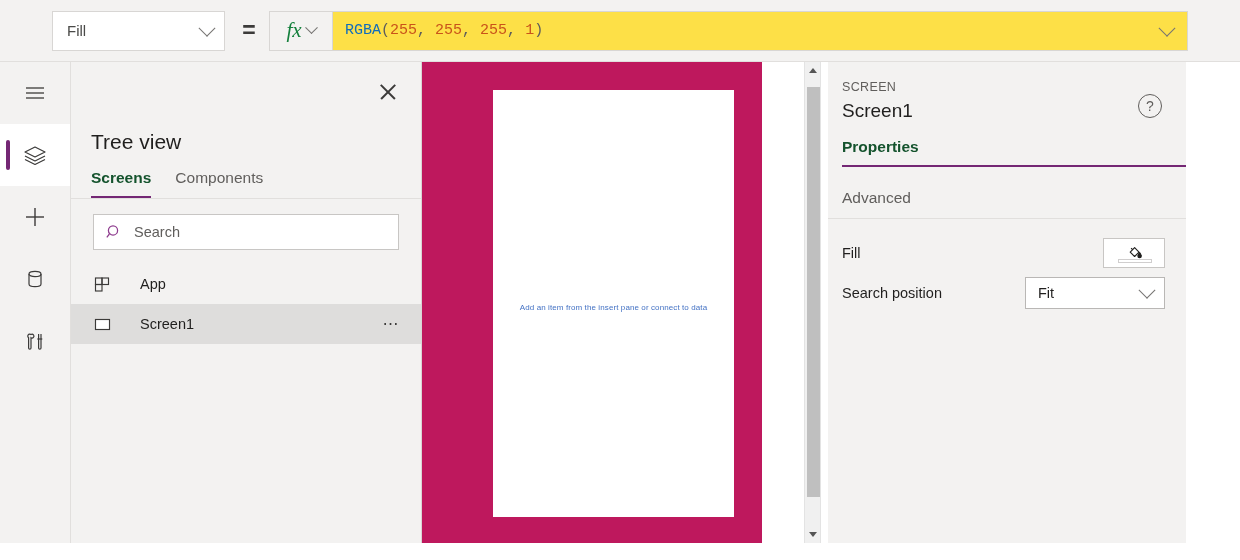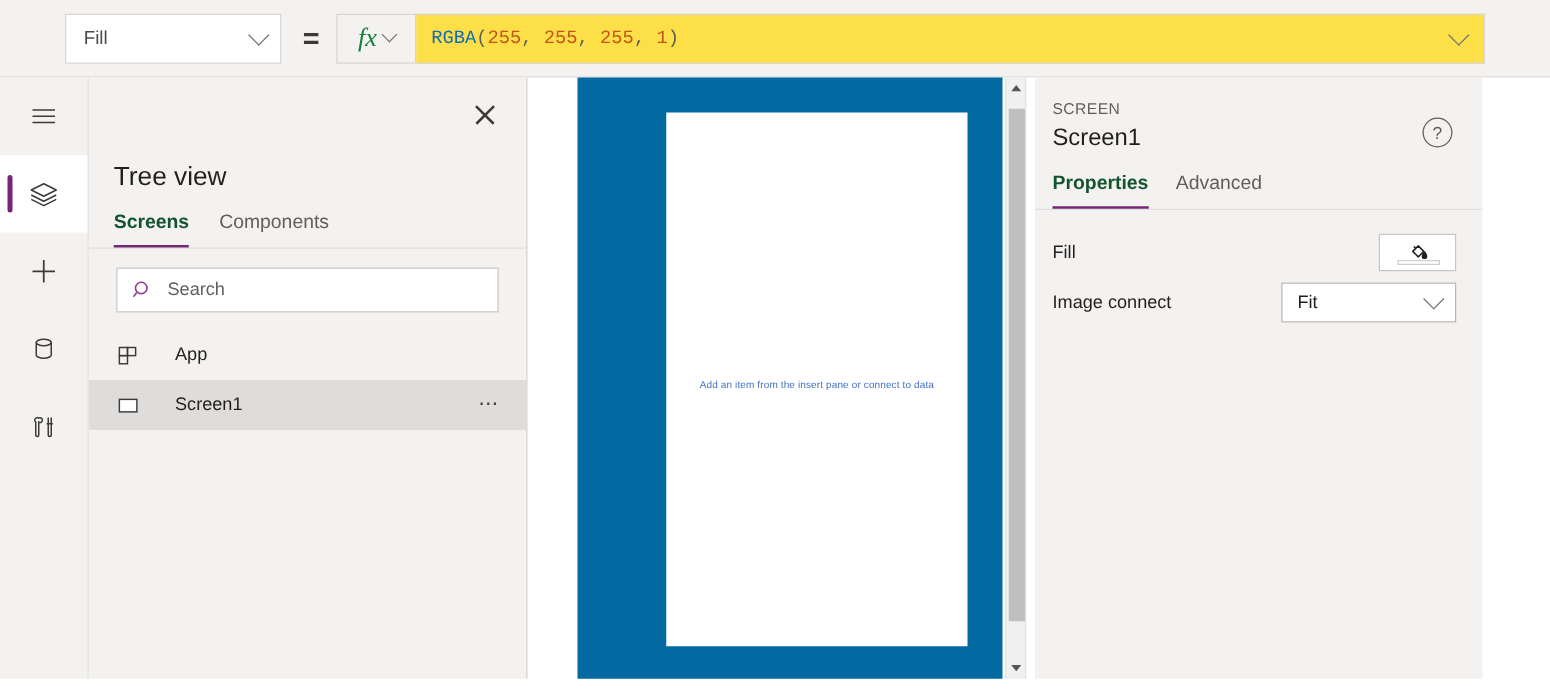--- a/index.html
+++ b/index.html
@@ -218,23 +218,22 @@
     color: #3b3a39;
     line-height: 8px;
     cursor: pointer;
   }
 
   
   #canvas-area {
     position: absolute;
     left: 422px; top: 62px;
     width: 340px; height: 481px;
-    background: #0369a1;
+    background: #be185d;
     overflow: hidden;
-    margin-left: 40px;
   }
   #app-screen {
     position: absolute;
     left: 71px; top: 28px;
     width: 241px; height: 427px;
     background: #ffffff;
   }
   #canvas-hint {
     position: absolute;
     left: 0; right: 0;
@@ -312,20 +311,21 @@
     display: flex;
     align-items: center;
     justify-content: center;
     cursor: pointer;
   }
   #props-tabs {
     display: flex;
     gap: 22px;
     padding: 16px 0 0 14px;
     border-bottom: 1px solid #e1dfdd;
+    flex-direction: column;
   }
   .prop-row {
     display: flex;
     align-items: center;
     height: 40px;
     padding-left: 14px;
     padding-right: 21px;
   }
   #props-body { padding-top: 14px; }
   .prop-label {
@@ -530,20 +530,20 @@
             <line x1="7.6" y1="5.7" x2="6.1" y2="4.2"></line>
             <path d="M14.6 8.6 c1.1 1.5 1.7 2.6 1.7 3.4 a1.7 1.7 0 0 1 -3.4 0 c0 -0.8 0.6 -1.9 1.7 -3.4 Z" fill="#201f1e"></path>
           </g>
         </svg>
         <div id="fill-color-strip"></div>
       </div>
     </div>
 
 
     <div class="prop-row">
-      <span class="prop-label">Image connect</span>
+      <span class="prop-label">Search position</span>
       <div class="prop-dd">
         <span>Fit</span>
         <span class="chev"></span>
       </div>
     </div>
   </div>
 </div>
 
 </body></html>

